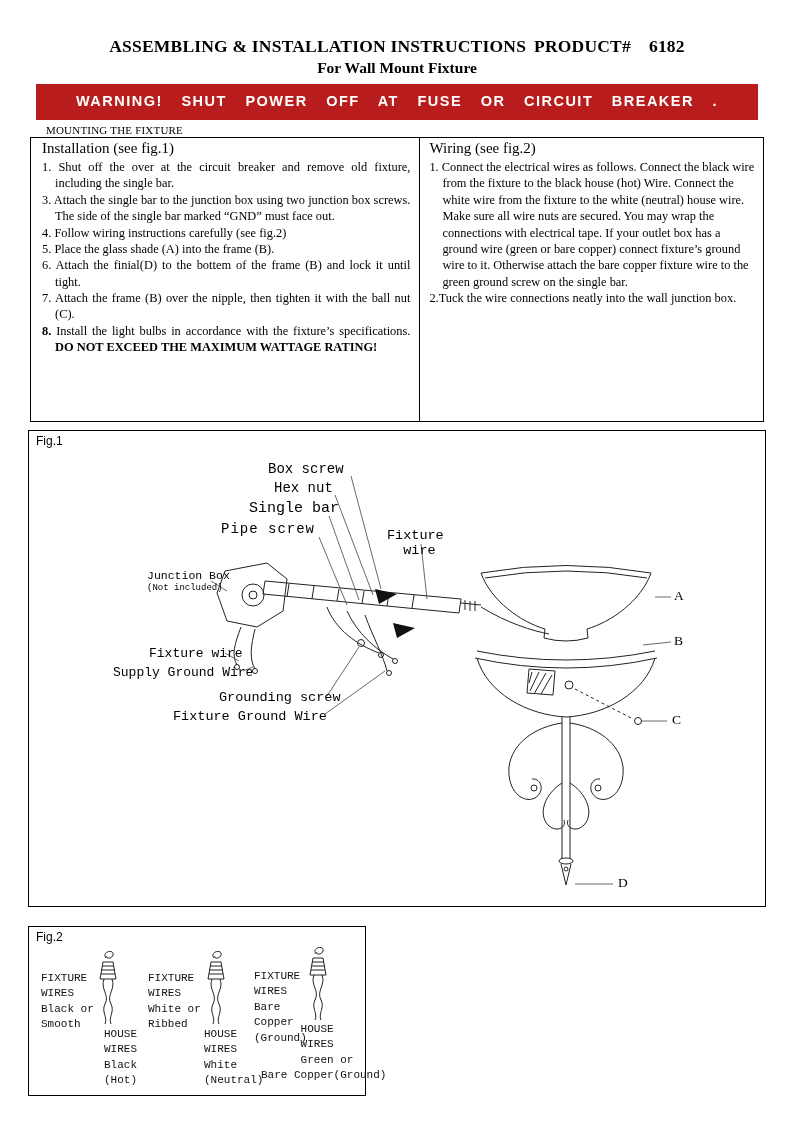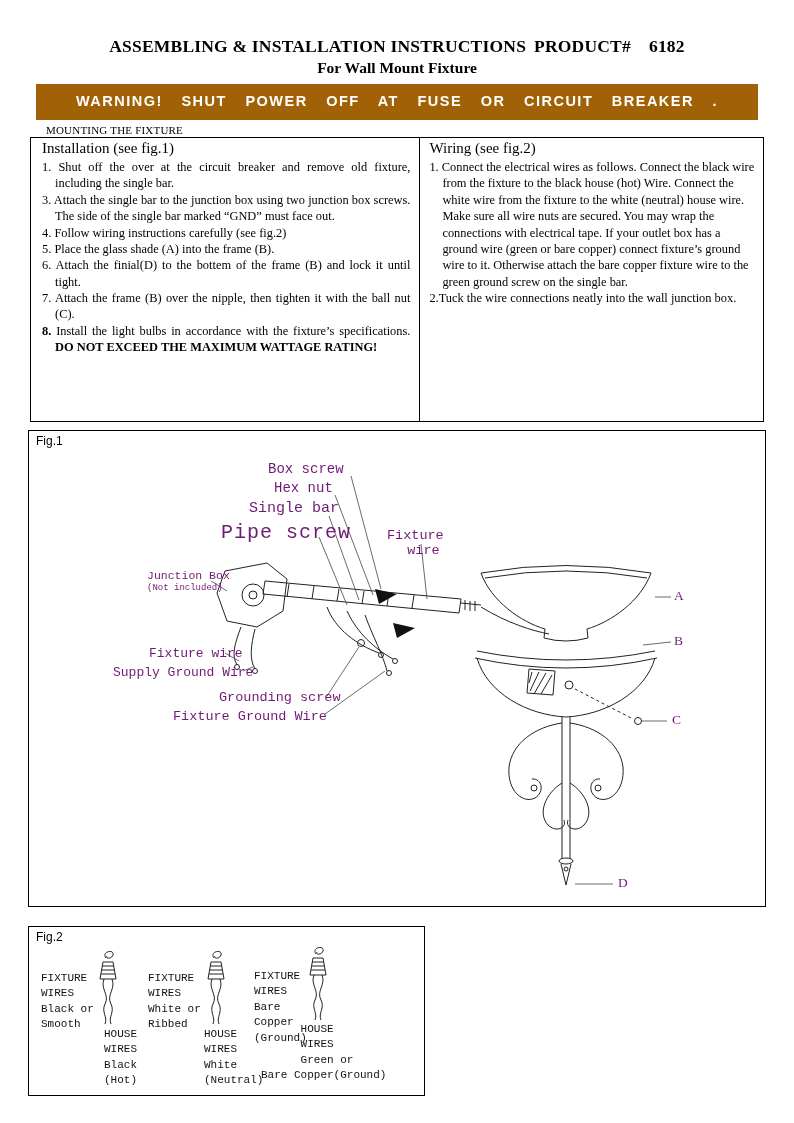--- a/index.html
+++ b/index.html
@@ -9,21 +9,21 @@
     background:#fff; color:#000; font-family:"Liberation Serif", serif;
     overflow:hidden;
   }
   
   .header { text-align:center; padding-top:28px; }
   .title-line { font-size:17.5px; font-weight:bold; letter-spacing:.2px; }
   .title-line .product-label { margin-left:8px; }
   .title-line .product-number { margin-left:18px; }
   .subtitle { font-size:15.5px; font-weight:bold; margin-top:2px; }
   .warning {
-    margin:7px 36px 0; background:#a16207; color:#fff;
+    margin:7px 36px 0; background:#b91c1c; color:#fff;
     font-family:"Liberation Sans", sans-serif; font-weight:bold;
     font-size:14.5px; letter-spacing:1.5px; word-spacing:13px;
     text-align:center; padding:9px 20px 11px;
   }
   .section-label { font-size:11px; margin:4px 0 1px 46px; letter-spacing:.2px; }
   
   .columns {
     display:flex; border:1.6px solid #000; margin:0 30px;
     min-height:285px; align-items:stretch;
   }
@@ -31,29 +31,29 @@
   .col-right { flex:1; padding:2px 8px 8px 9px; }
   .col-heading { font-size:15px; font-weight:normal; margin-bottom:2px; }
   .steps { font-size:12.4px; line-height:1.32; }
   .col-left .steps { text-align:justify; }
   .step { padding-left:13px; text-indent:-13px; }
   .num-bold { font-weight:bold; }
   .step strong { font-weight:bold; }
   
   .figbox { border:1.6px solid #000; position:relative; background:#fff; }
   #fig1 { margin:8px 28px 0; height:477px; }
-  #fig2 { margin:19px 0 0 28px; width:397px; height:170px; }
+  #fig2 { margin:19px 0 0 28px; width:338px; height:170px; }
   .fig-label {
     position:absolute; top:3px; left:7px;
     font-family:"Liberation Sans", sans-serif; font-size:12px;
   }
   .diagram-svg { position:absolute; left:0; top:0; }
   .anno {
     position:absolute; font-family:"Liberation Mono", monospace;
-    white-space:pre; line-height:1.1; color:#701a75;text-align:center;
+    white-space:pre; line-height:1.1; color:#000000;
   }
   .part-letter { font-family:"Liberation Serif", serif; font-size:13.5px; }
   .f2label {
     position:absolute; font-family:"Liberation Mono", monospace;
     font-size:11px; line-height:1.4; white-space:pre; color:#111;
   }
 </style>
 </head>
 <body>
 
@@ -170,21 +170,21 @@
         <line x1="626" y1="166" x2="642" y2="166"></line>
         <line x1="614" y1="214" x2="642" y2="211"></line>
         <line x1="613" y1="290" x2="638" y2="290"></line>
         <line x1="546" y1="453" x2="584" y2="453"></line>
       </g>
     </svg>
 
     <span class="anno" style="left:239px; top:31px; font-size:14px;">Box screw</span>
     <span class="anno" style="left:245px; top:50px; font-size:14px;">Hex nut</span>
     <span class="anno" style="left:220px; top:70px; font-size:15px;">Single bar</span>
-    <span class="anno" style="left:192px; top:91px; font-size:20px; letter-spacing:1px;">Pipe screw</span>
+    <span class="anno" style="left:192px; top:91px; font-size:14px; letter-spacing:1px;">Pipe screw</span>
     <span class="anno" style="left:358px; top:98px; font-size:13.5px;">Fixture
   wire</span>
     <span class="anno" style="left:118px; top:139px; font-size:11.5px;">Junction Box</span>
     <span class="anno" style="left:118px; top:153px; font-size:9px;">(Not included)</span>
     <span class="anno" style="left:120px; top:216px; font-size:13px;">Fixture wire</span>
     <span class="anno" style="left:84px; top:235px; font-size:13px;">Supply Ground Wire</span>
     <span class="anno" style="left:190px; top:260px; font-size:13.5px;">Grounding screw</span>
     <span class="anno" style="left:144px; top:279px; font-size:13.5px;">Fixture Ground Wire</span>
     <span class="anno part-letter" style="left:645px; top:158px;">A</span>
     <span class="anno part-letter" style="left:645px; top:203px;">B</span>

